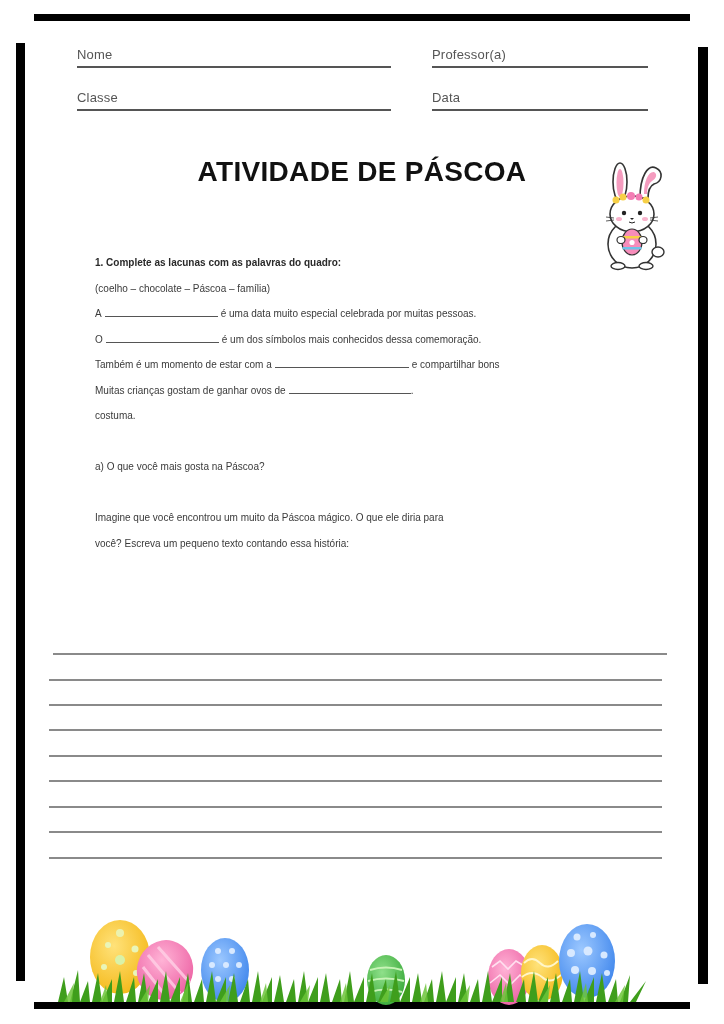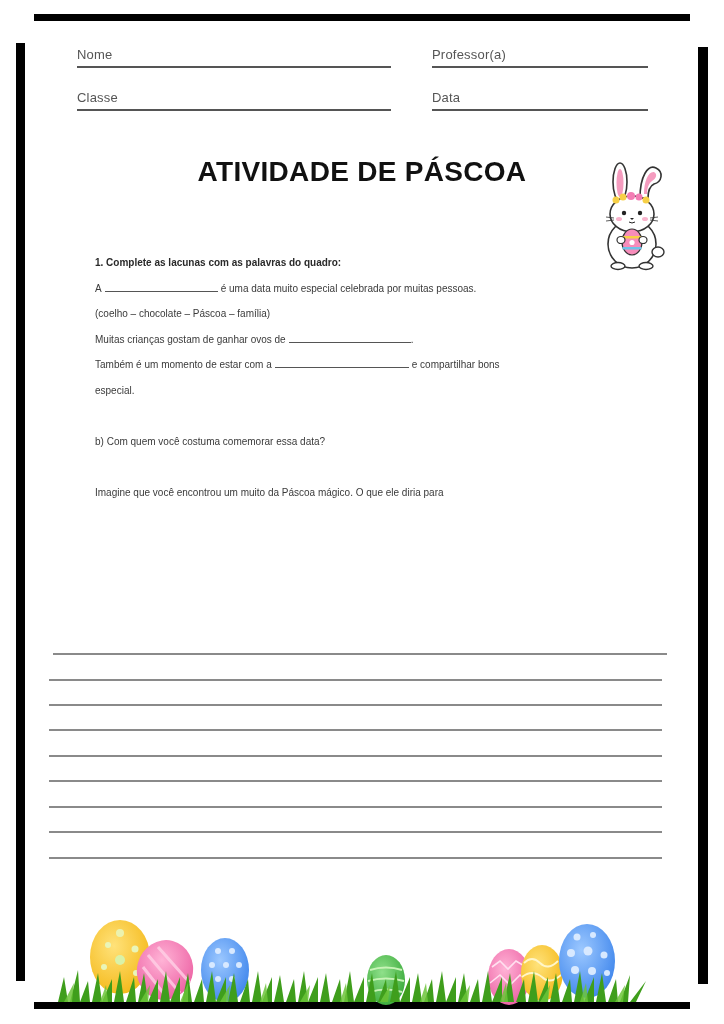--- a/index.html
+++ b/index.html
@@ -83,35 +83,39 @@
   <circle cx="32" cy="80.5" r="2.6" fill="#fff"></circle>
 
   <ellipse cx="21" cy="78" rx="4" ry="3.5" fill="#fff" stroke="#333" stroke-width="1.2"></ellipse>
   <ellipse cx="43" cy="78" rx="4" ry="3.5" fill="#fff" stroke="#333" stroke-width="1.2"></ellipse>
   <ellipse cx="18" cy="104" rx="7" ry="3.5" fill="#fff" stroke="#333" stroke-width="1.4"></ellipse>
   <ellipse cx="46" cy="104" rx="7" ry="3.5" fill="#fff" stroke="#333" stroke-width="1.4"></ellipse>
 </svg>
 
 <div class="content">
   <div class="line q-head">1. Complete as lacunas com as palavras do quadro:</div>
+  <div class="line">(coelho – chocolate – Páscoa – família)</div>
   <div class="line">
     <span>A</span><span class="blank" style="width:113px;"></span><span>é uma data muito especial celebrada por muitas pessoas.</span>
   </div>
-  <div class="line">(coelho – chocolate – Páscoa – família)</div>
   <div class="line">
-    <span>Muitas crianças gostam de ganhar ovos de</span><span class="blank" style="width:122px;"></span><span style="margin-left:-3px;">.</span>
+    <span>O</span><span class="blank" style="width:113px;"></span><span>é um dos símbolos mais conhecidos dessa comemoração.</span>
   </div>
   <div class="line">
     <span>Também é um momento de estar com a</span><span class="blank" style="width:134px;"></span><span>e compartilhar bons</span>
   </div>
-  <div class="line">especial.</div>
+  <div class="line">
+    <span>Muitas crianças gostam de ganhar ovos de</span><span class="blank" style="width:122px;"></span><span style="margin-left:-3px;">.</span>
+  </div>
+  <div class="line">costuma.</div>
   <div class="gap"></div>
-  <div class="line">b) Com quem você costuma comemorar essa data?</div>
+  <div class="line">a) O que você mais gosta na Páscoa?</div>
   <div class="gap"></div>
   <div class="line">Imagine que você encontrou um muito da Páscoa mágico. O que ele diria para</div>
+  <div class="line">você? Escreva um pequeno texto contando essa história:</div>
 </div>
 
 <div class="wline" style="left:53px;top:653px;width:614px;"></div>
 <div class="wline" style="left:49px;top:679px;width:613px;"></div>
 <div class="wline" style="left:49px;top:704px;width:613px;"></div>
 <div class="wline" style="left:49px;top:729px;width:613px;"></div>
 <div class="wline" style="left:49px;top:755px;width:613px;"></div>
 <div class="wline" style="left:49px;top:780px;width:613px;"></div>
 <div class="wline" style="left:49px;top:806px;width:613px;"></div>
 <div class="wline" style="left:49px;top:831px;width:613px;"></div>

